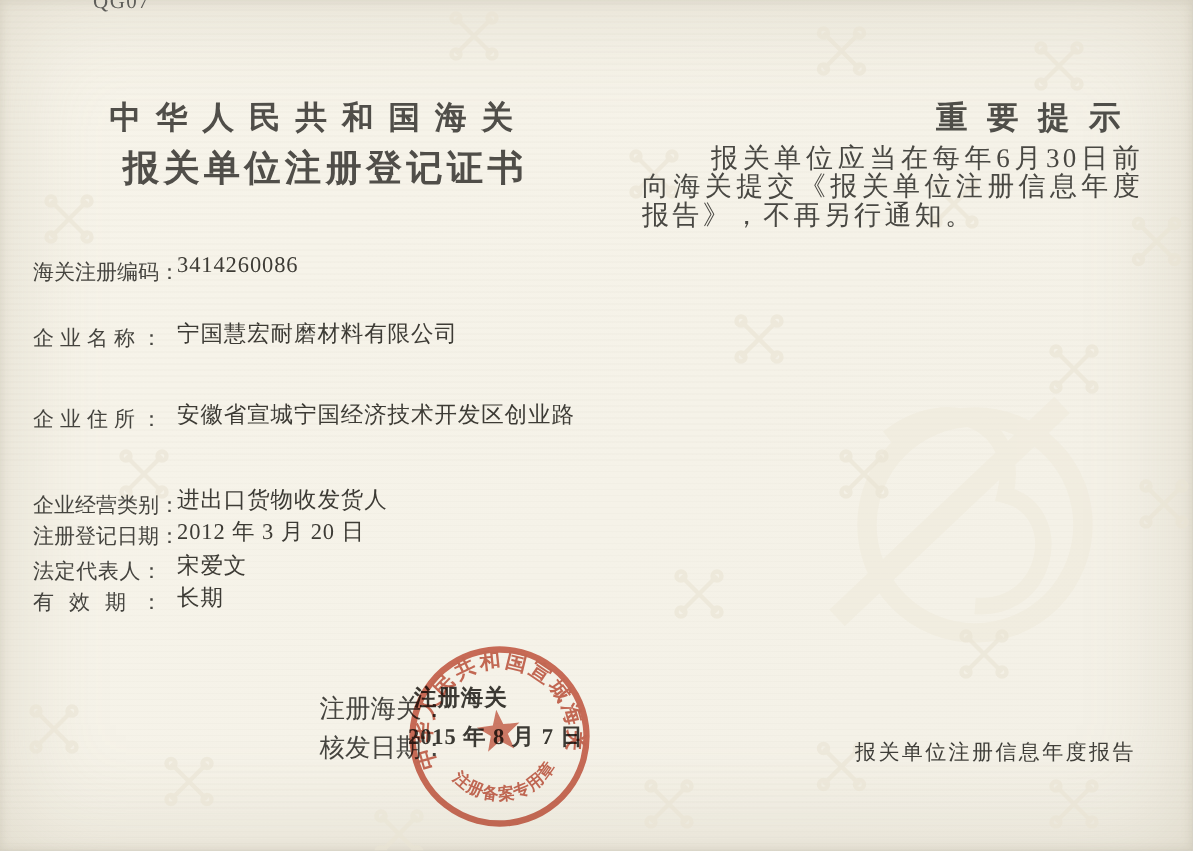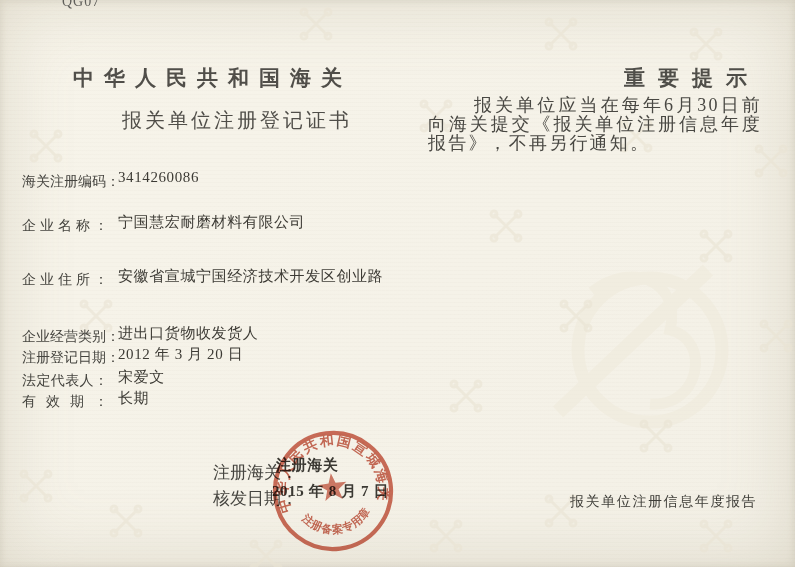--- a/index.html
+++ b/index.html
@@ -21,21 +21,21 @@
     position: absolute; left: 62px; top: -6px;
     font-size: 14px; letter-spacing: 1px; color: #5f5e5a;
     font-family: "Liberation Serif", "DejaVu Serif", serif;
   }
   .title-block { position: absolute; left: 28px; top: 64px; width: 324px; text-align: right; }
   .title-line1 {
     font-size: 21px; font-weight: 600; letter-spacing: 10px;
     color: #504e49; white-space: nowrap; text-indent: 10px;
   }
   .title-line2 {
-    margin-top: 15px; font-size: 20px; font-weight: 400; letter-spacing: 3px;
+    margin-top: 4px; font-size: 24px; font-weight: 700; letter-spacing: 3px;
     color: #504e49; white-space: nowrap; text-indent: 3px;
   }
   .notice-heading {
     position: absolute; left: 428px; top: 64px; width: 332px;
     text-align: right; font-size: 21px; font-weight: 600;
     letter-spacing: 13px; text-indent: 13px; color: #4f4e49; white-space: nowrap;
   }
   .notice-body {
     position: absolute; left: 428px; top: 96px; width: 334px; margin: 0;
     font-size: 18px; line-height: 18.8px; letter-spacing: 2.2px;

